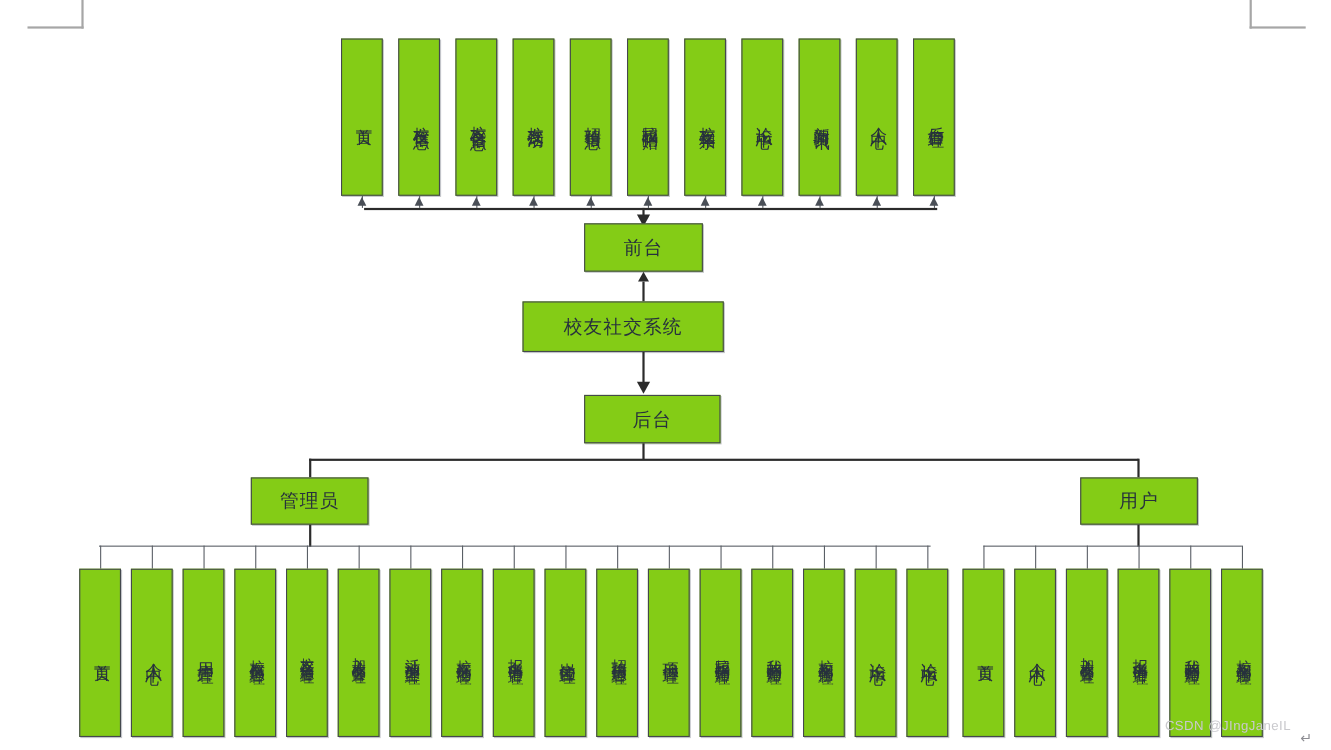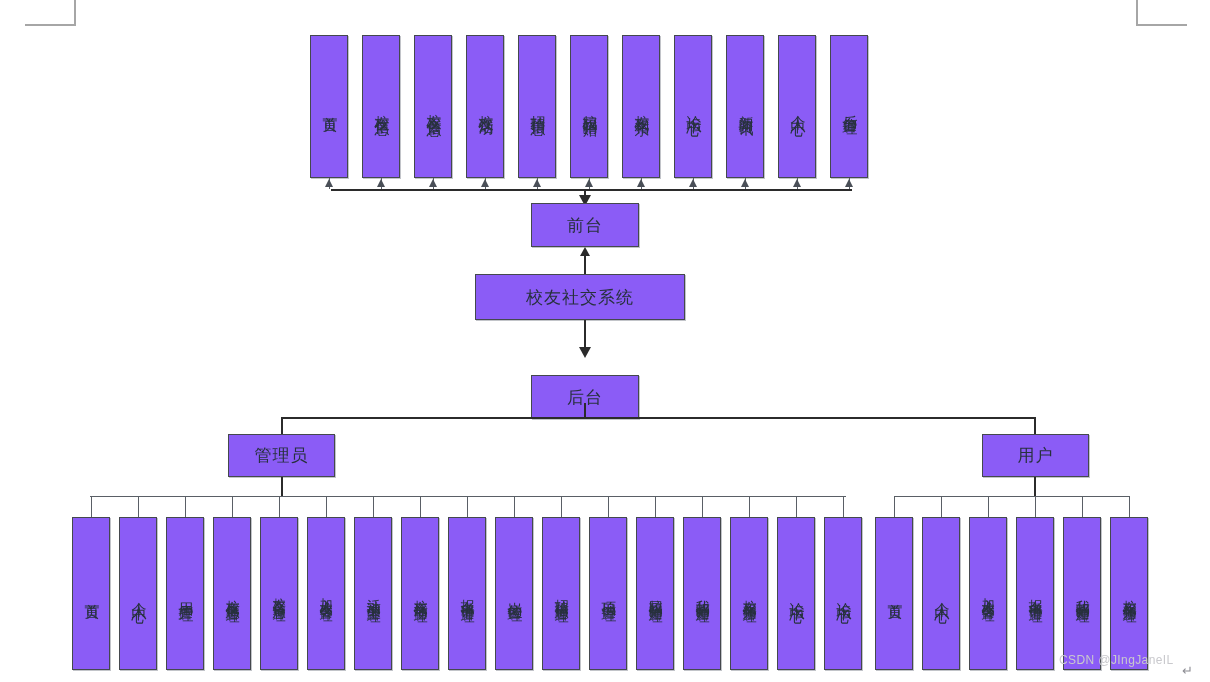--- a/index.html
+++ b/index.html
@@ -47,21 +47,21 @@
     content: "";
     position: absolute; left: 0px; top: 24px; width: 51px; height: 2px;
     background: #a6a6a6;
   }
 
   
   .box {
     position: absolute;
     box-sizing: border-box;
     border: 1px solid #44484d;
-    background: #8b5cf6;
+    background: #84cc16;
     box-shadow: 1px 1px 0 rgba(120,125,135,0.45);
     display: flex;
     align-items: center;
     justify-content: center;
     text-align: center;
     color: #27313d;
   }
   
   .box.vert {
     writing-mode: vertical-rl;
@@ -197,28 +197,28 @@
   <div class="vline thick" style="left:584px; top:189px; height:17px;"></div>
   <div class="arrow-down" style="left:579px; top:195px;"></div>
 
   <div class="box horiz" style="left:531px; top:203px; width:108px; height:44px;">
     <span>前台</span>
   </div>
 
   <div class="vline thick" style="left:584px; top:256px; height:18px;"></div>
   <div class="arrow-up" style="left:580px; top:247px;"></div>
 
-  <div class="box horiz" style="left:475px; top:274px; width:210px; height:46px;">
+  <div class="box horiz" style="left:475px; top:274px; width:183px; height:46px;">
     <span>校友社交系统</span>
   </div>
 
   <div class="vline thick" style="left:584px; top:320px; height:30px;"></div>
   <div class="arrow-down" style="left:579px; top:347px;"></div>
 
-  <div class="box horiz" style="left:531px; top:375px; width:108px; height:44px;">
+  <div class="box horiz" style="left:531px; top:359px; width:124px; height:44px;">
     <span>后台</span>
   </div>
 
   <div class="vline thick" style="left:584px; top:403px; height:15px;"></div>
   <div class="hline thick" style="left:281px; top:417px; width:754px;"></div>
   <div class="vline thick" style="left:281px; top:417px; height:17px;"></div>
   <div class="vline thick" style="left:1034px; top:417px; height:17px;"></div>
 
   <div class="box horiz" style="left:982px; top:434px; width:107px; height:43px;">
     <span>用户</span>

